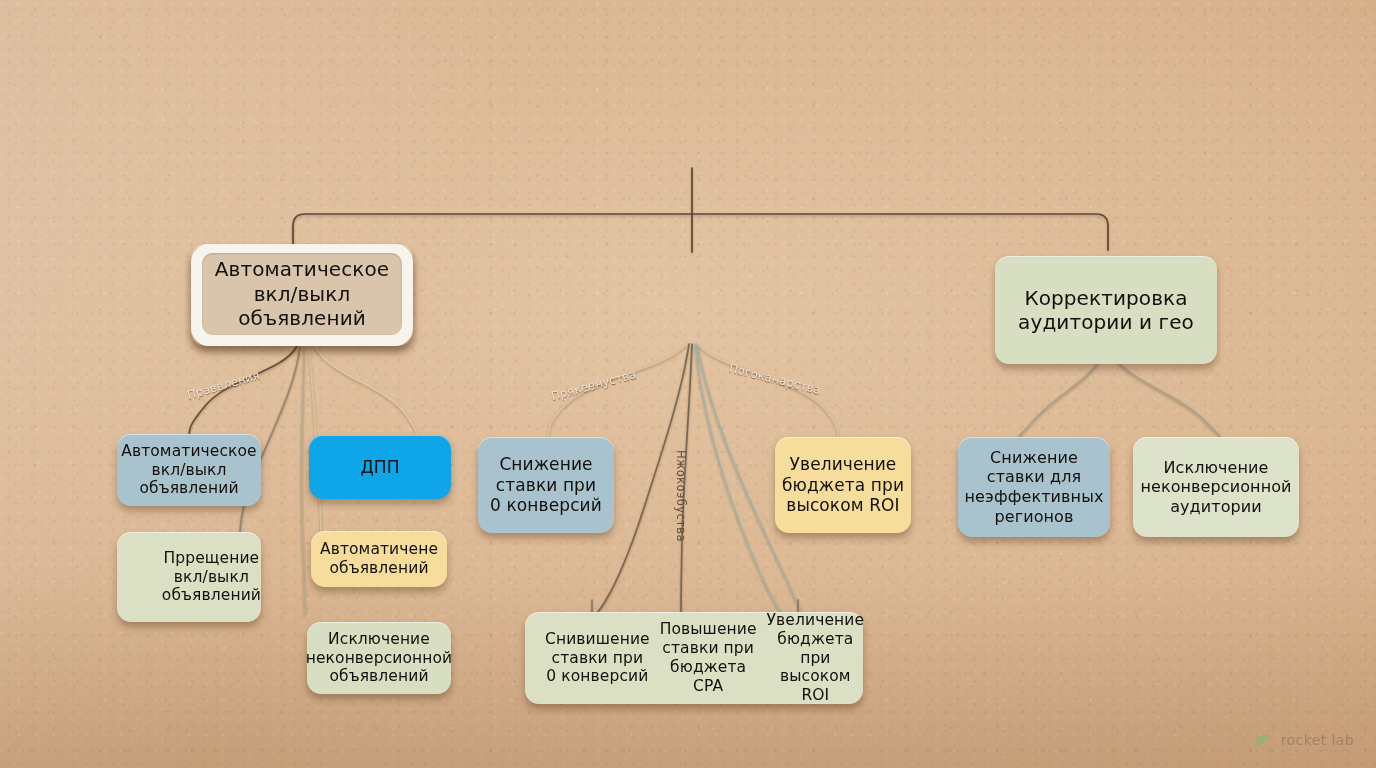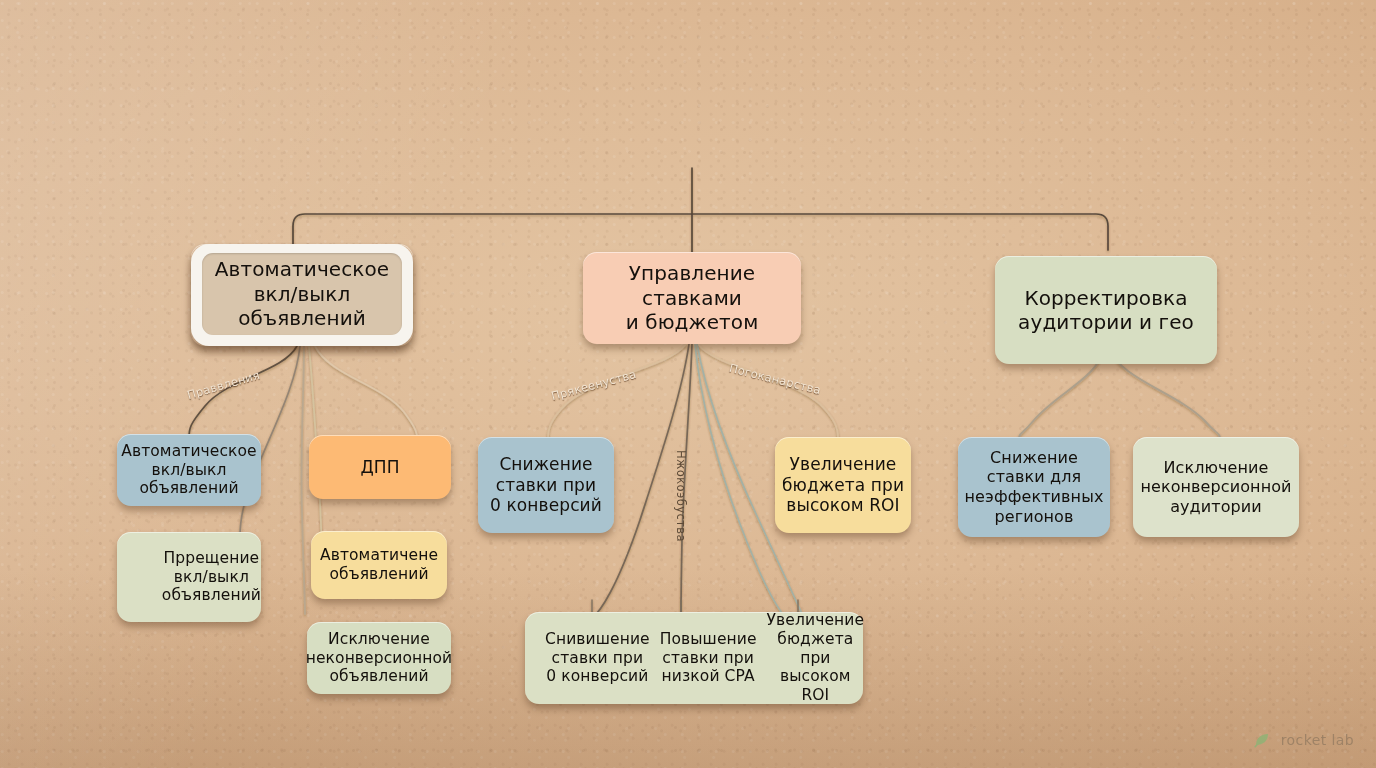--- a/index.html
+++ b/index.html
@@ -195,25 +195,20 @@
 
   <div class="node branch framed" style="left:191px;top:244px;width:222px;height:102px;">
     <div class="frame"></div>
     <div class="inner" style="background:#d8c5ac;">
       <span class="txt">Автоматическое
 вкл/выкл
 объявлений</span>
     </div>
   </div>
 
-  <div class="node branch" style="left:583px;top:252px;width:218px;height:92px;background:#f8cdb4;">
-    <span class="txt">Управление
-ставками
-и бюджетом</span>
-  </div>
 
   <div class="node branch" style="left:995px;top:256px;width:222px;height:108px;background:#d7dec2;">
     <span class="txt">Корректировка
 аудитории и гео</span>
   </div>
 
   <div class="edge-label" style="left:186px;top:378px;transform:rotate(-16deg);">Праввления</div>
   <div class="edge-label" style="left:550px;top:378px;transform:rotate(-15deg);">Прякеенуства</div>
   <div class="edge-label" style="left:728px;top:372px;transform:rotate(14deg);">Погоканарства</div>
   <div class="vert-label" style="left:688px;top:450px;transform:rotate(90deg);">Нжокоэбуства</div>
@@ -223,25 +218,25 @@
 вкл/выкл
 объявлений</span>
   </div>
 
   <div class="node leaf" style="left:117px;top:532px;width:144px;height:90px;background:#dbe0c5;justify-content:flex-end;">
     <span class="txt">Пррещение
 вкл/выкл
 объявлений</span>
   </div>
 
-  <div class="node leaf" style="left:309px;top:435px;width:142px;height:64px;background:#fdba74;font-size:17px;">
+  <div class="node leaf" style="left:309px;top:435px;width:142px;height:64px;background:#0ea5e9;font-size:17px;">
     <span class="txt">ДПП</span>
   </div>
 
-  <div class="node leaf" style="left:311px;top:531px;width:136px;height:68px;background:#f7dd9c;">
+  <div class="node leaf" style="left:311px;top:531px;width:136px;height:56px;background:#f7dd9c;">
     <span class="txt">Автоматичене
 объявлений</span>
   </div>
 
   <div class="node leaf" style="left:307px;top:622px;width:144px;height:72px;background:#d7dec2;">
     <span class="txt">Исключение
 неконверсионной
 объявлений</span>
   </div>
 
@@ -269,21 +264,21 @@
 неконверсионной
 аудитории</span>
   </div>
 
   <div class="node triple" style="left:525px;top:612px;width:338px;height:92px;background:#dbe0c5;">
     <div class="col">Снивишение
 ставки при
 0 конверсий</div>
     <div class="col">Повышение
 ставки при
-низкой CPA</div>
+бюджета CPA</div>
     <div class="col">Увеличение
 бюджета при
 высоком ROI</div>
   </div>
 
   <div id="watermark">
     <svg width="20" height="20" viewBox="0 0 20 20">
       <path d="M4 15 C4 8 9 4 16 4 C16 11 11 15 4 15 Z" fill="#6fbf73"></path>
       <path d="M3.2 16.6 L10 9.6" stroke="#6fbf73" stroke-width="1.6" fill="none" stroke-linecap="round"></path>
     </svg>

